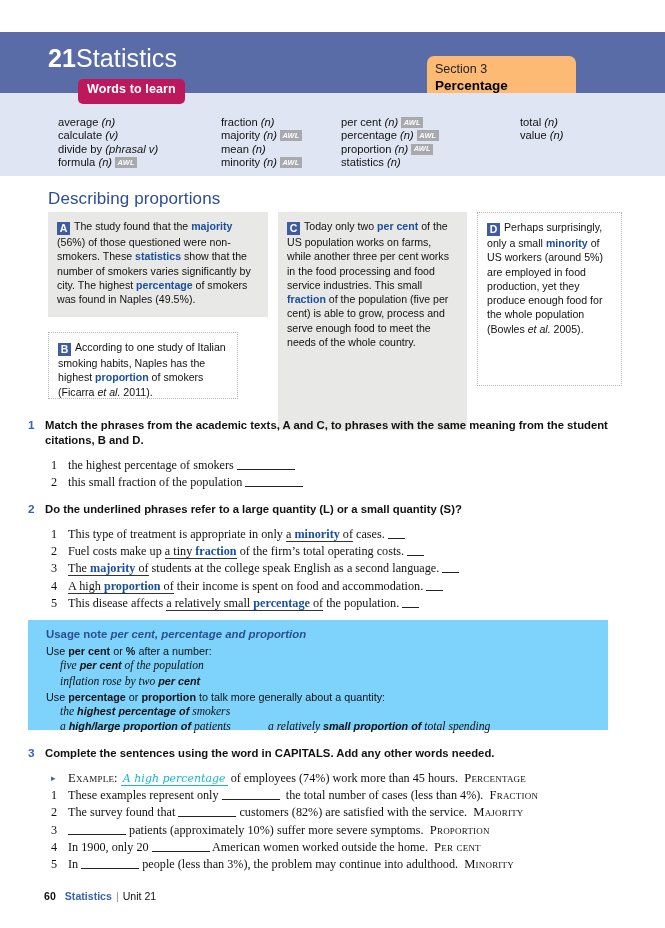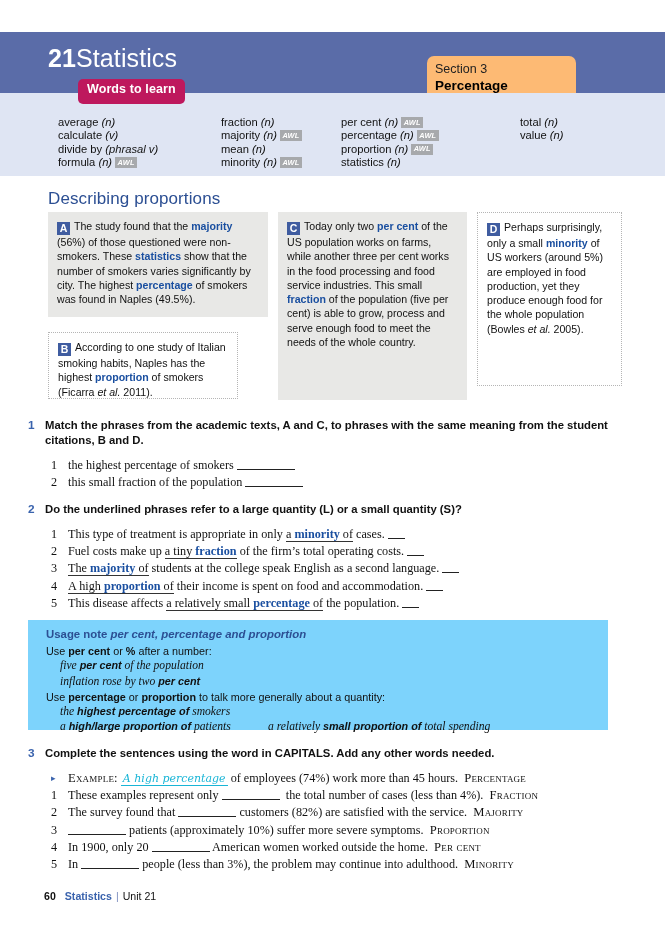--- a/index.html
+++ b/index.html
@@ -125,21 +125,21 @@
     color: #111;
     padding: 7px 9px 8px 9px;
   }
   .tbox.shaded { background: #e8e8e6; }
   .tbox.outlined {
     background: #ffffff;
     border: 1px dotted #b5b5b5;
   }
   .boxA { left: 48px; top: 212px; width: 220px; height: 105px; }
   .boxB { left: 48px; top: 332px; width: 190px; height: 67px; }
-  .boxC { left: 278px; top: 212px; width: 189px; height: 188px; }
+  .boxC { left: 278px; top: 212px; width: 189px; height: 218px; }
   .boxD { left: 477px; top: 212px; width: 145px; height: 174px; }
 
   .blabel {
     display: inline-block;
     background: #3f5ca0;
     color: #ffffff;
     font-weight: bold;
     font-size: 10.5px;
     line-height: 12px;
     width: 13px;

